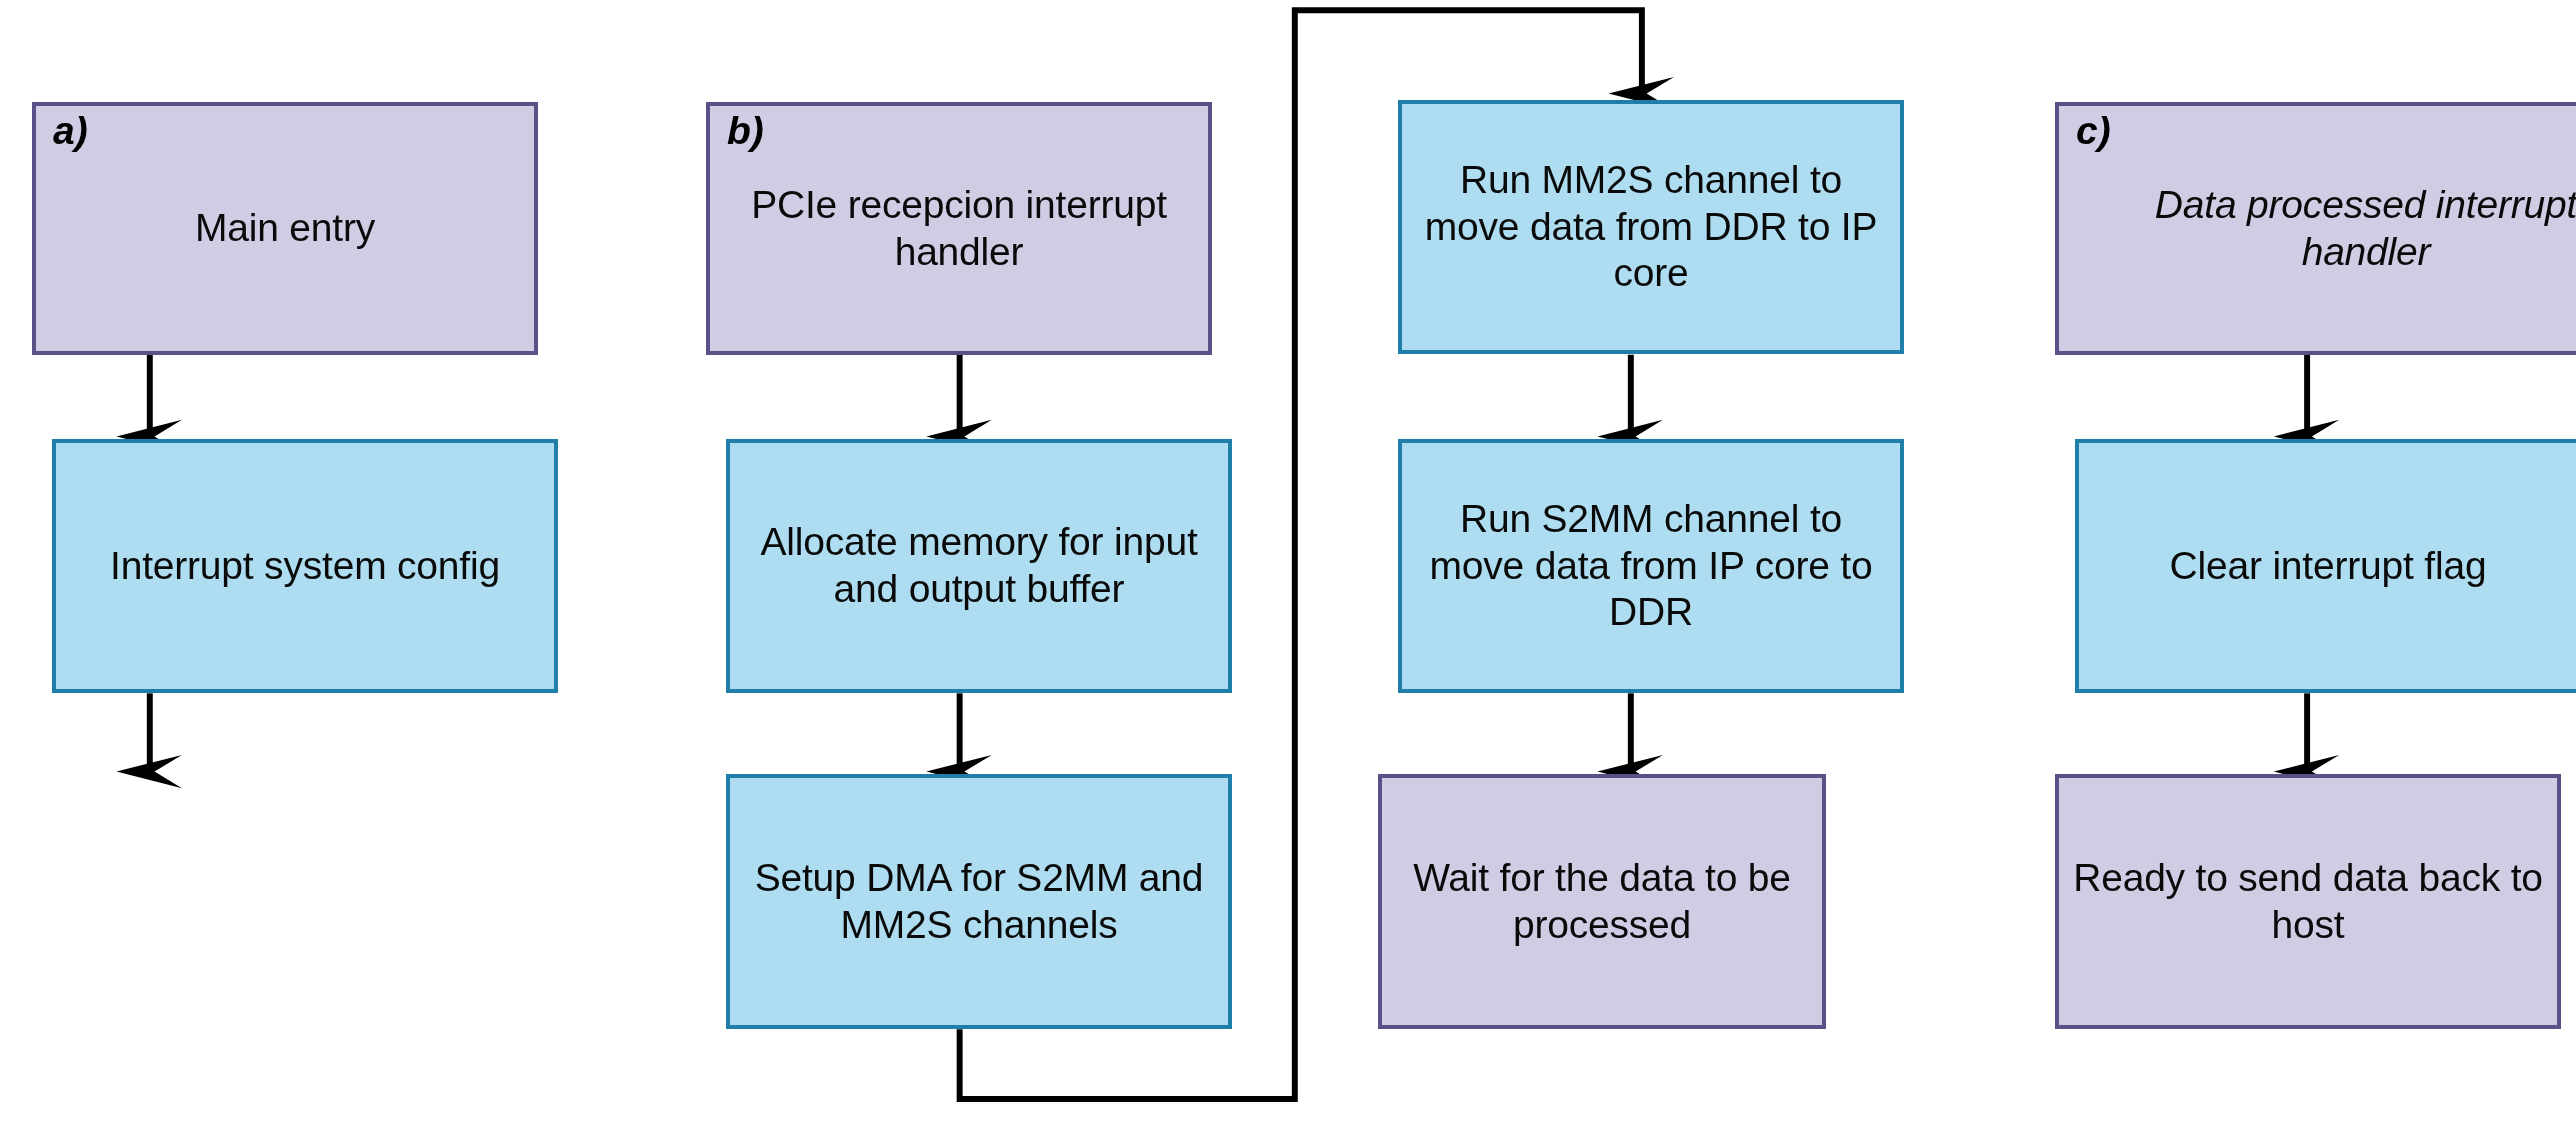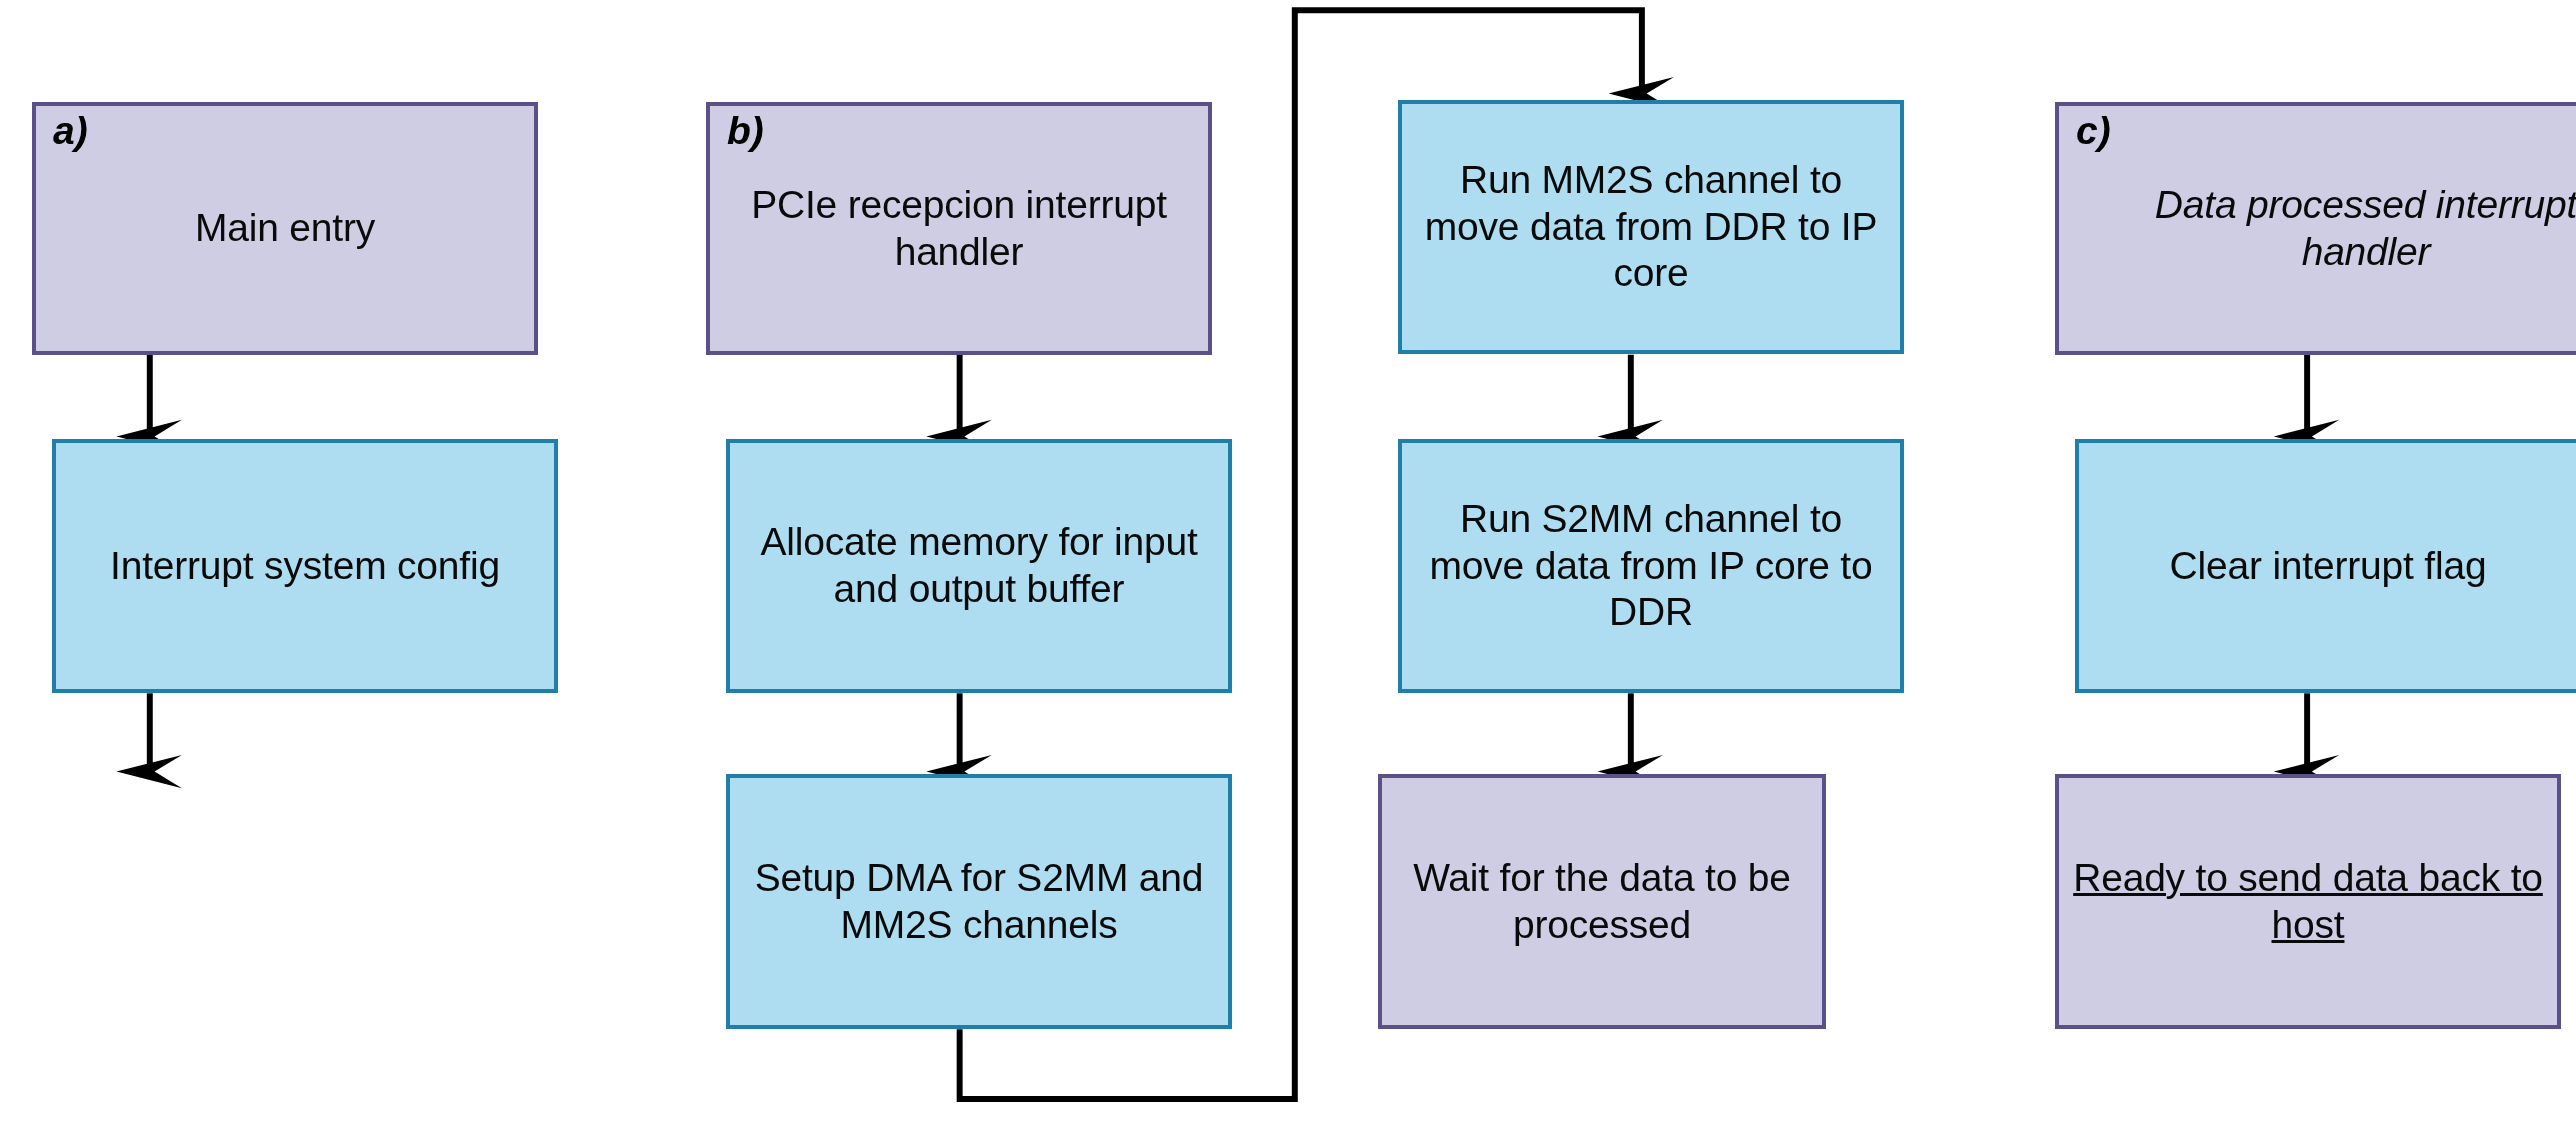--- a/index.html
+++ b/index.html
@@ -103,18 +103,18 @@
 
   <div class="node purple" style="left:2055px;top:102px;width:540px;height:253px;padding-left:94px;font-style:italic;">
     <span class="txt">Data processed interrupt handler</span>
   </div>
   <div class="panel-label" style="left:2076px;top:109px;">c)</div>
 
   <div class="node blue" style="left:2055px;top:439px;width:506px;height:254px;">
     <span class="txt">Clear interrupt flag</span>
   </div>
 
-  <div class="node purple" style="left:2055px;top:774px;width:506px;height:255px;text-decoration:underline;">
+  <div class="node purple" style="left:2055px;top:774px;width:506px;height:255px;">
     <span class="txt">Ready to send data back to host</span>
   </div>
 
 </div>
 
 
 </body></html>

